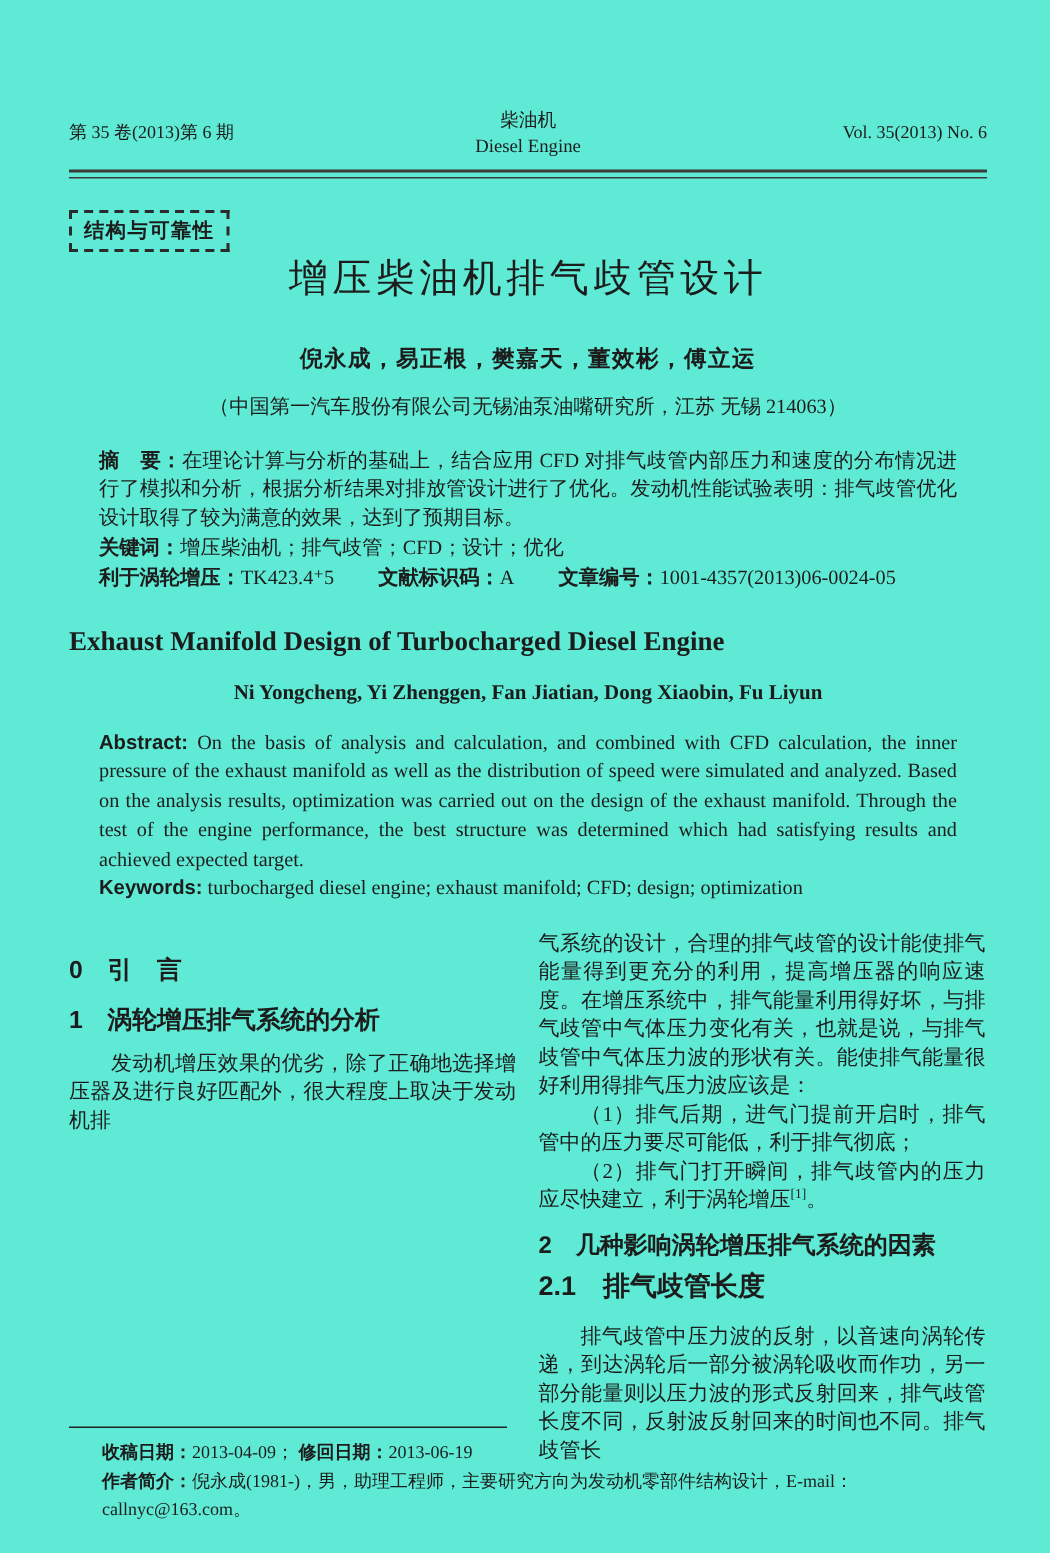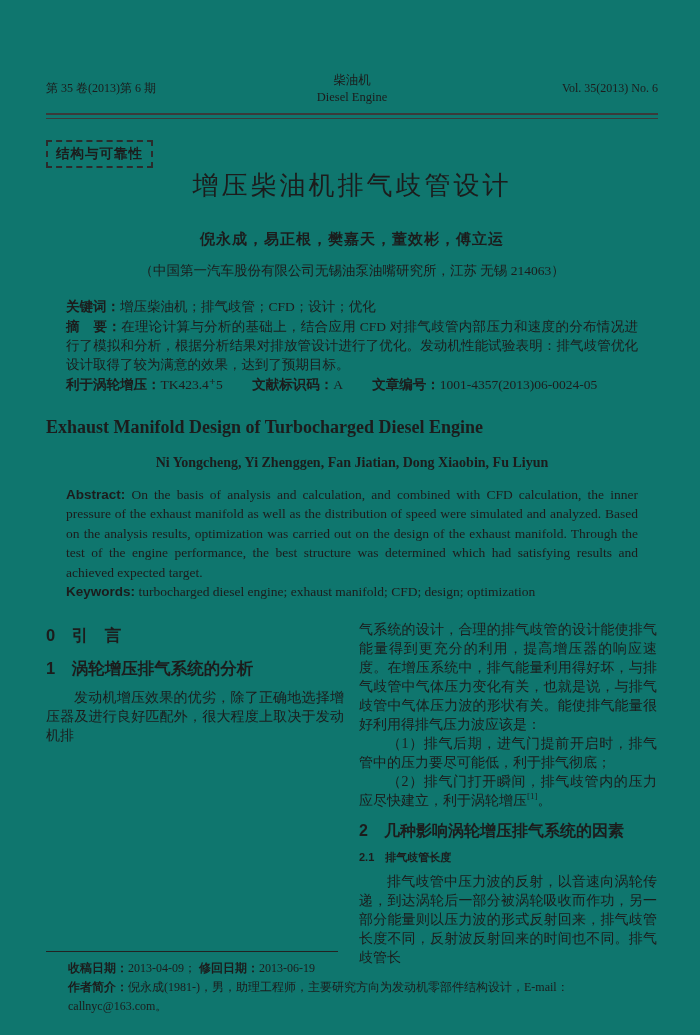--- a/index.html
+++ b/index.html
@@ -1,17 +1,17 @@
 <!DOCTYPE html>
 <html><head>
 <meta charset="utf-8">
 <style>
   html,body{margin:0;padding:0;background:#e8e8e6;}
   .page{
-    width:700px;height:1035px;margin:0 auto;background:#0f766e;
+    width:700px;height:1035px;margin:0 auto;background:#5eead4;
     position:relative;box-sizing:border-box;
     padding:72px 42px 0 46px;
     font-family:"Liberation Serif","DejaVu Serif",serif;
     color:#1c1c1c;overflow:hidden;
   }
   .sans{font-family:"Liberation Sans","DejaVu Sans",sans-serif;}
 
   
   .journal-header{display:flex;justify-content:space-between;align-items:center;font-size:12px;}
   .jh-side{width:170px;white-space:nowrap;}
@@ -40,25 +40,25 @@
   .affil-en{text-align:center;font-size:13.5px;margin-top:14px;}
   .abs-en{margin:14px 20px 0 20px;font-size:13.5px;line-height:19.5px;text-align:justify;}
   .abs-en p{margin:0;}
 
   
   .columns{display:flex;gap:15px;margin-top:18px;}
   .col{width:298px;font-size:14px;line-height:19px;text-align:justify;}
   .col p{margin:0;text-indent:2em;}
   .col p.cont{text-indent:0;}
   .h-sec{font-family:"Liberation Sans","DejaVu Sans",sans-serif;font-weight:bold;
-         font-size:16.5px;margin:4px 0 9px 0;text-indent:0;line-height:22px;}
+         font-size:16.5px;margin:16px 0 9px 0;text-indent:0;line-height:22px;}
   .h-sec2{font-family:"Liberation Sans","DejaVu Sans",sans-serif;font-weight:bold;
           font-size:16px;margin:10px 0 7px 0;line-height:21px;}
   .h-sub{font-family:"Liberation Sans","DejaVu Sans",sans-serif;font-weight:bold;
-         font-size:11px;margin:6px 0 5px 0;line-height:19px;}
+         font-size:18px;margin:6px 0 15px 0;line-height:19px;}
   .h-gap{margin-top:11px;}
   sup.ref{font-size:9px;vertical-align:super;line-height:0;}
 
   
   .footnote{position:absolute;left:46px;right:40px;top:951px;font-size:12px;line-height:19px;}
   .fn-rule{width:292px;border-top:1.3px solid #222;margin-bottom:7px;}
   .fn-text{padding-left:22px;}
   .fn-text p{margin:0;}
 </style>
 </head>
@@ -80,22 +80,22 @@
   
   <div class="badge sans">结构与可靠性</div>
 
   
   <div class="title-zh sans">增压柴油机排气歧管设计</div>
   <div class="authors-zh sans">倪永成，易正根，樊嘉天，董效彬，傅立运</div>
   <div class="affil-zh">（中国第一汽车股份有限公司无锡油泵油嘴研究所，江苏 无锡 214063）</div>
 
   
   <div class="abs-block">
+    <p><span class="lbl">摘　要：</span><span>在理论计算与分析的基础上，结合应用 CFD 对排气歧管内部压力和速度的分布情况进行了模拟和分析，根据分析结果对排放管设计进行了优化。发动机性能试验表明：排气歧管优化设计取得了较为满意的效果，达到了预期目标。</span></p>
     <p><span class="lbl">关键词：</span><span>增压柴油机；排气歧管；CFD；设计；优化</span></p>
-    <p><span class="lbl">摘　要：</span><span>在理论计算与分析的基础上，结合应用 CFD 对排气歧管内部压力和速度的分布情况进行了模拟和分析，根据分析结果对排放管设计进行了优化。发动机性能试验表明：排气歧管优化设计取得了较为满意的效果，达到了预期目标。</span></p>
     <p>
       <span class="clc-item"><span class="lbl">利于涡轮增压：</span><span>TK423.4⁺5</span></span>
       <span class="clc-item"><span class="lbl">文献标识码：</span><span>A</span></span>
       <span class="clc-item"><span class="lbl">文章编号：</span><span>1001-4357(2013)06-0024-05</span></span>
     </p>
   </div>
 
   
   <div class="title-en">Exhaust Manifold Design of Turbocharged Diesel Engine</div>
   <div class="authors-en">Ni Yongcheng, Yi Zhenggen, Fan Jiatian, Dong Xiaobin, Fu Liyun</div>

